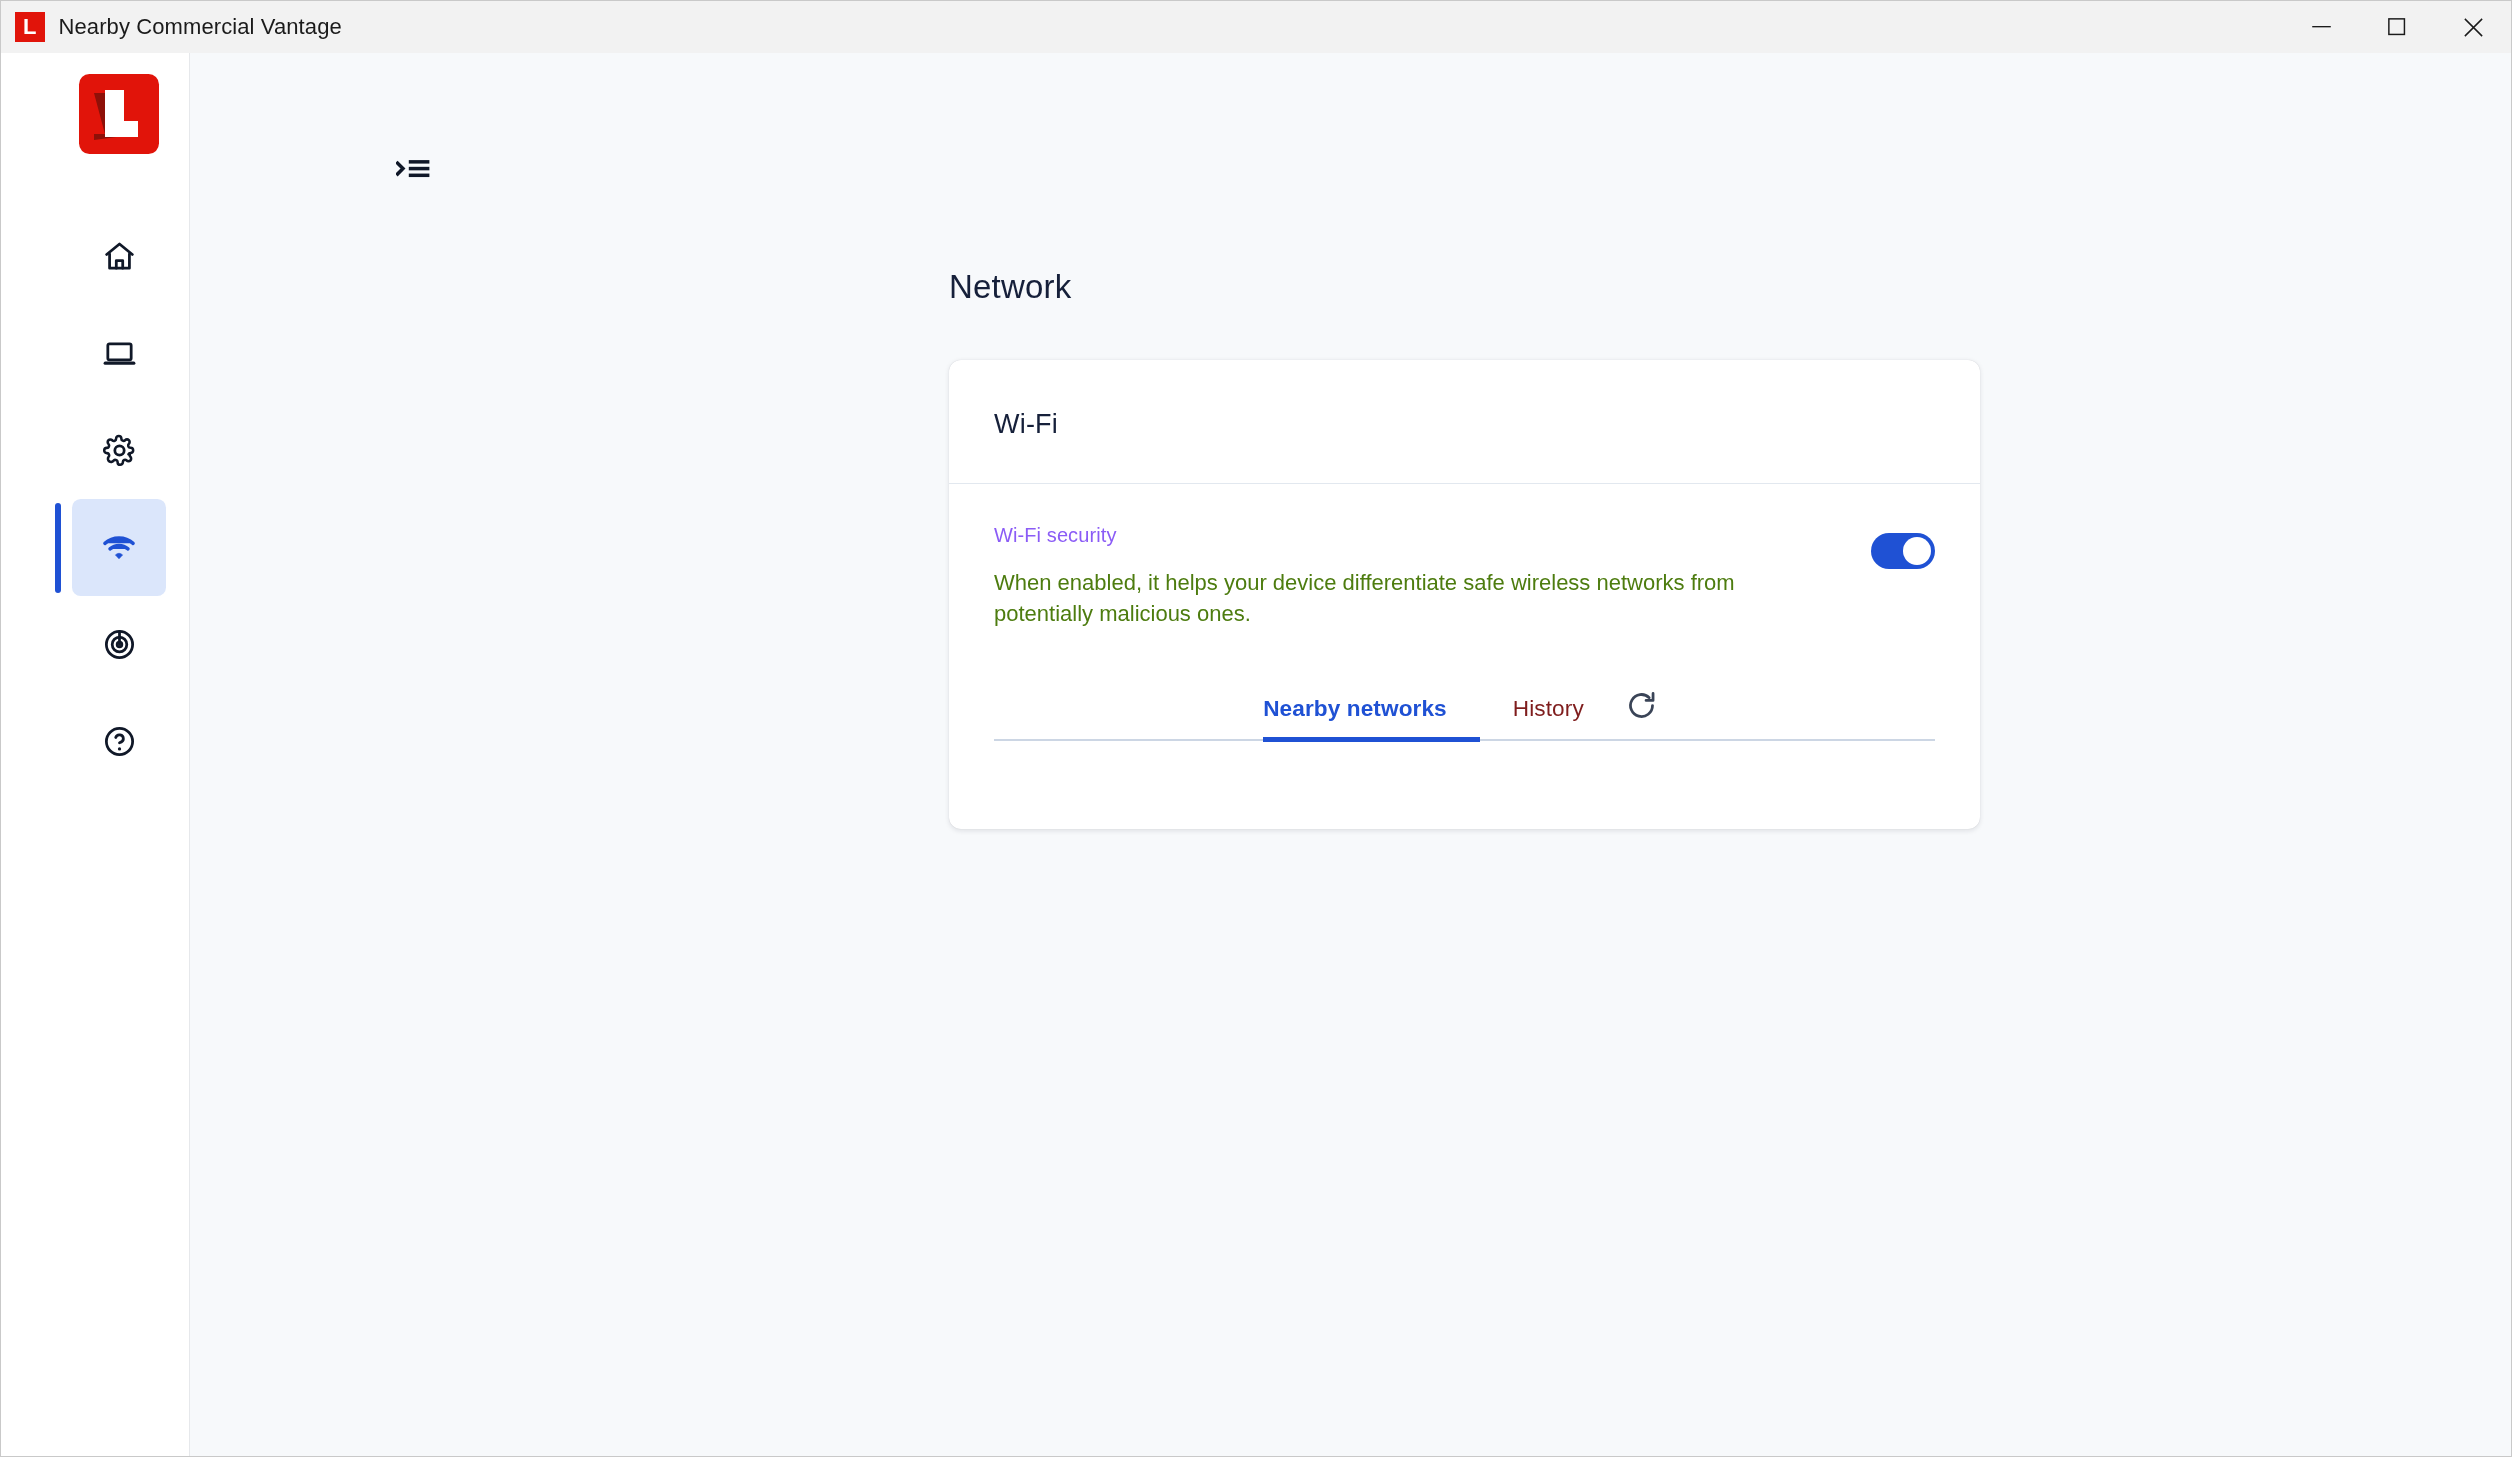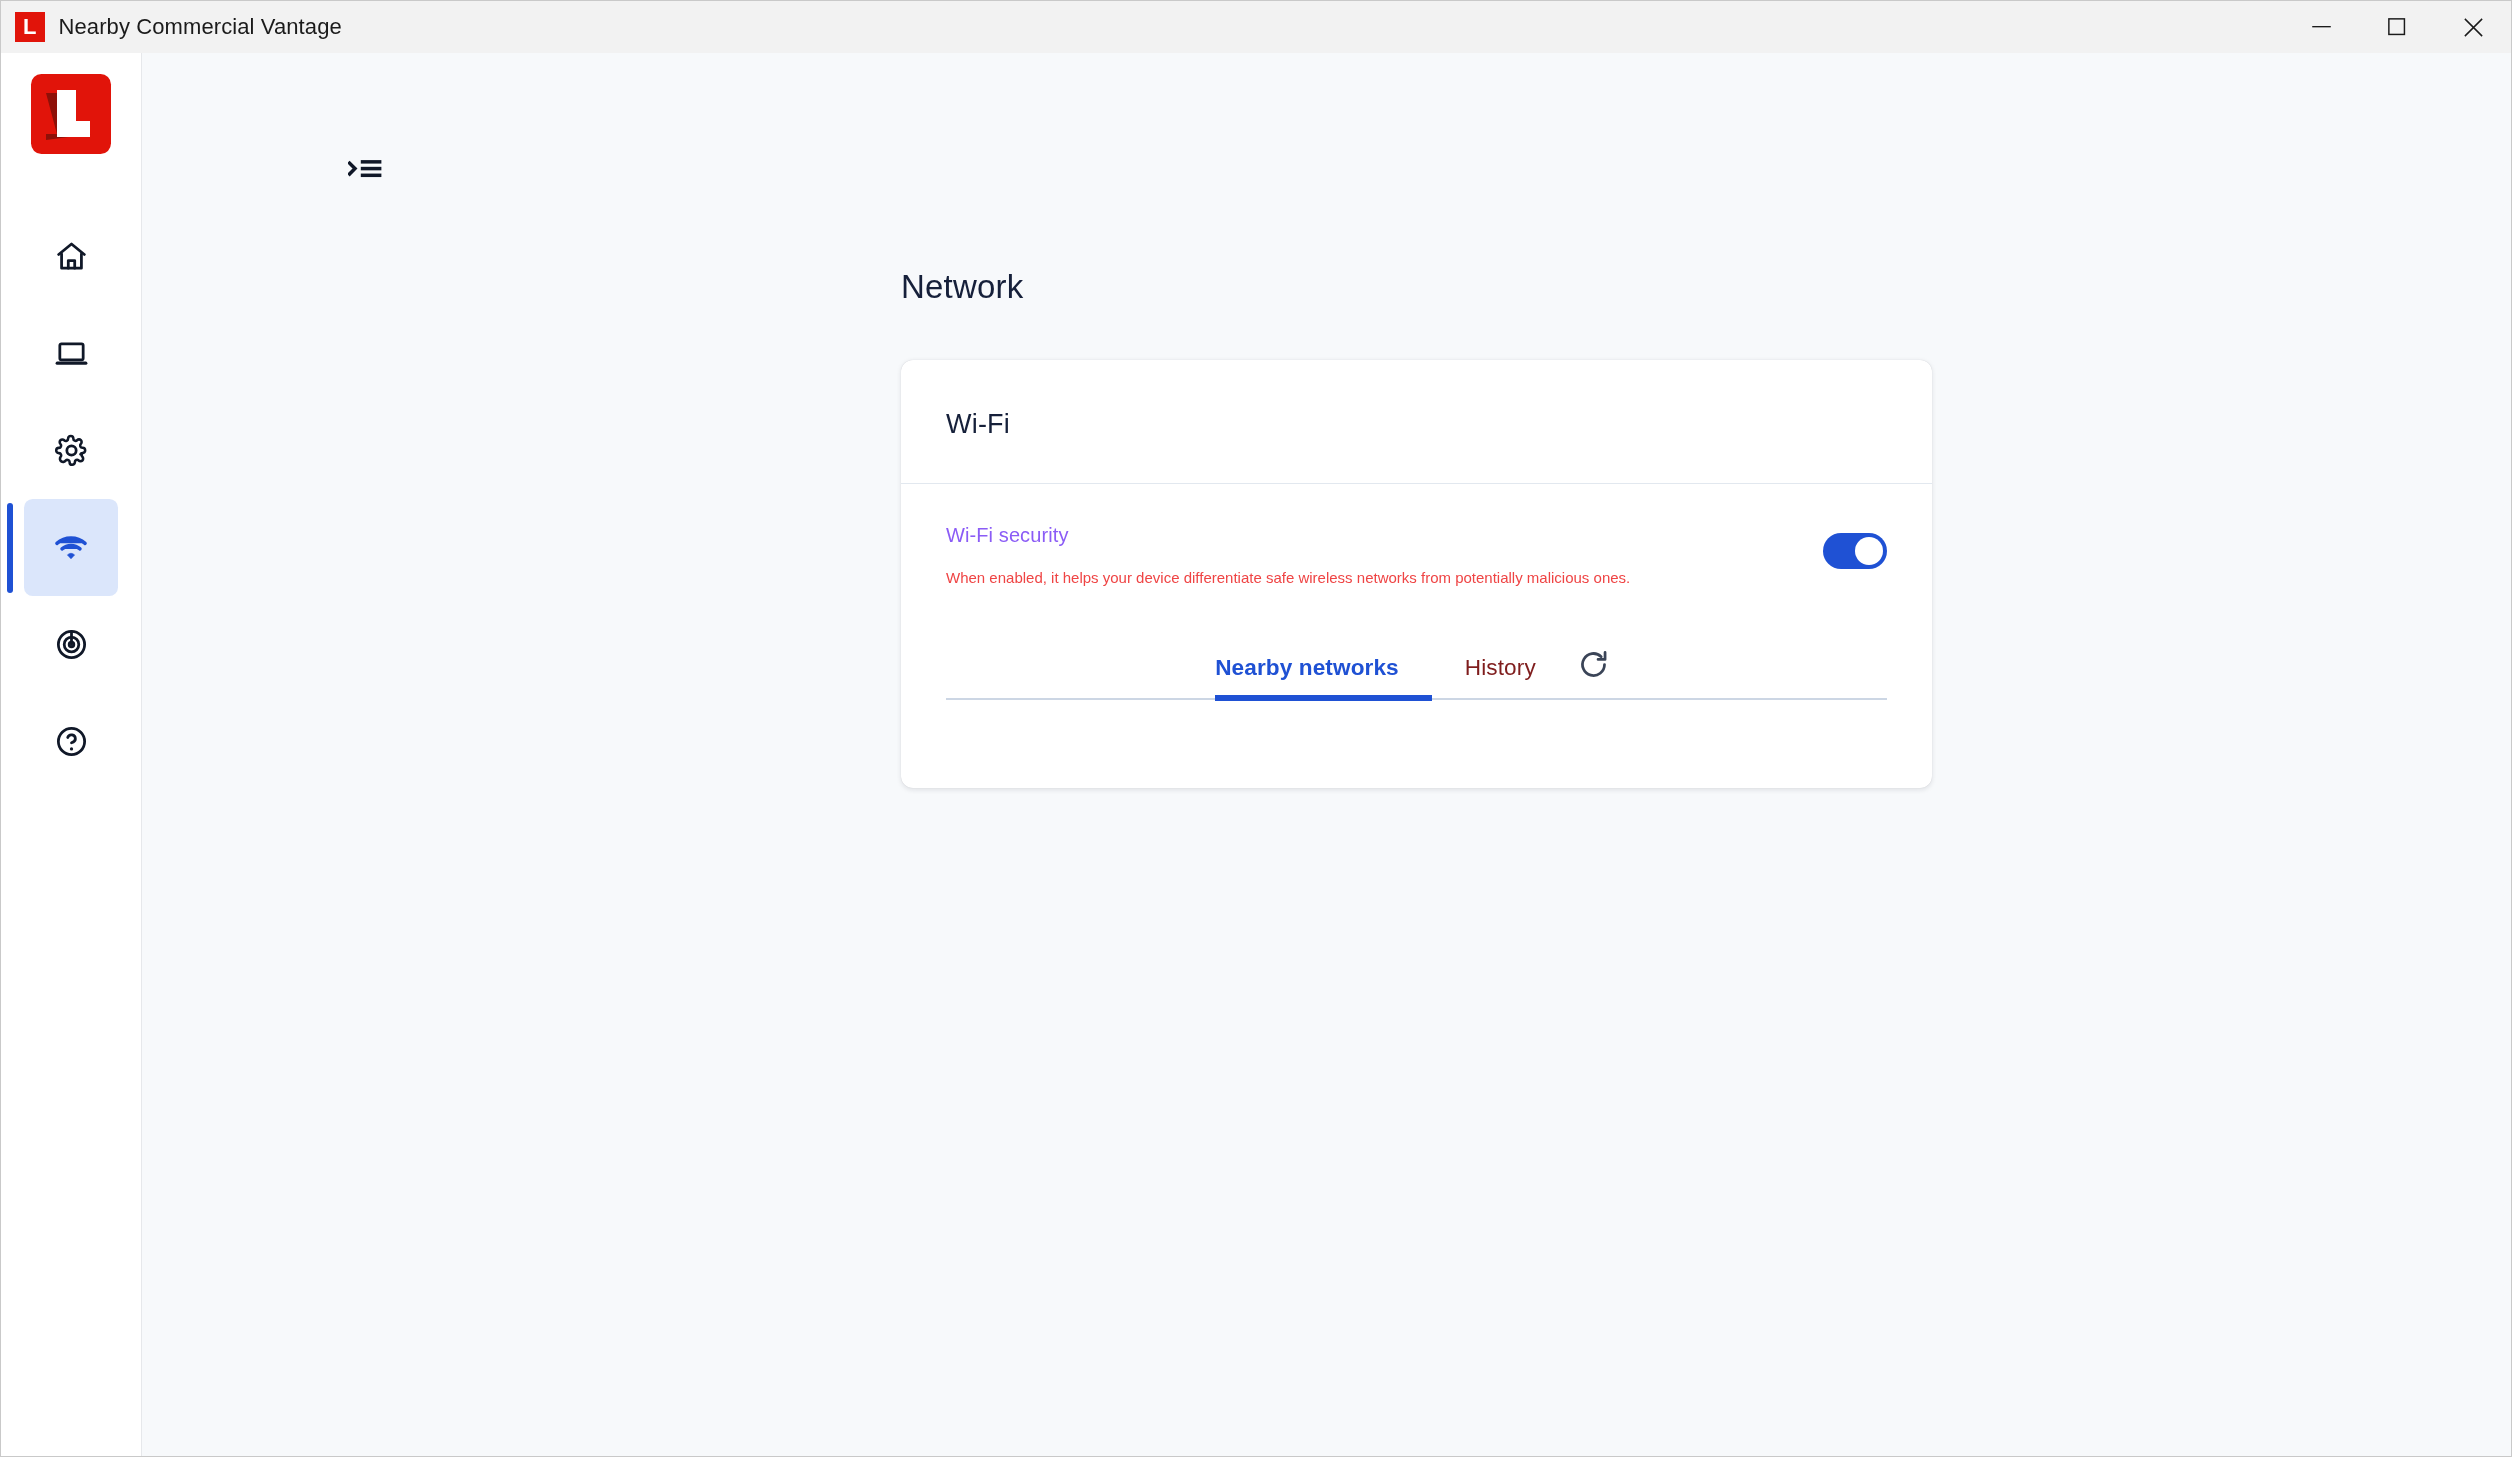--- a/index.html
+++ b/index.html
@@ -80,20 +80,21 @@
     cursor: default;
   }
   .win-btn svg { display: block; }
 
   
   .body-row {
     flex: 1 1 auto;
     display: flex;
     min-height: 0;
     background: #ffffff;
+    padding-left: 48px;
   }
 
   
   .sidebar {
     width: 141px;
     flex: 0 0 141px;
     background: #ffffff;
     border-right: 0.9px solid #e6e8eb;
     display: flex;
     flex-direction: column;
@@ -251,23 +252,23 @@
   }
   .setting-text { max-width: 946px; }
   .setting-title {
     font-size: 20px;
     color: #8b5cf6;
     font-weight: 400;
     margin-bottom: 20px;
     letter-spacing: 0.1px;
   }
   .setting-desc {
-    font-size: 15px;
+    font-size: 22px;
     line-height: 1.42;
-    color: #ef4444;
+    color: #4d7c0f;
     font-weight: 400;
     max-width: 941px;
   }
 
   .toggle {
     flex: 0 0 auto;
     margin-top: 8.7px;
     width: 64px;
     height: 36px;
     border-radius: 18px;

